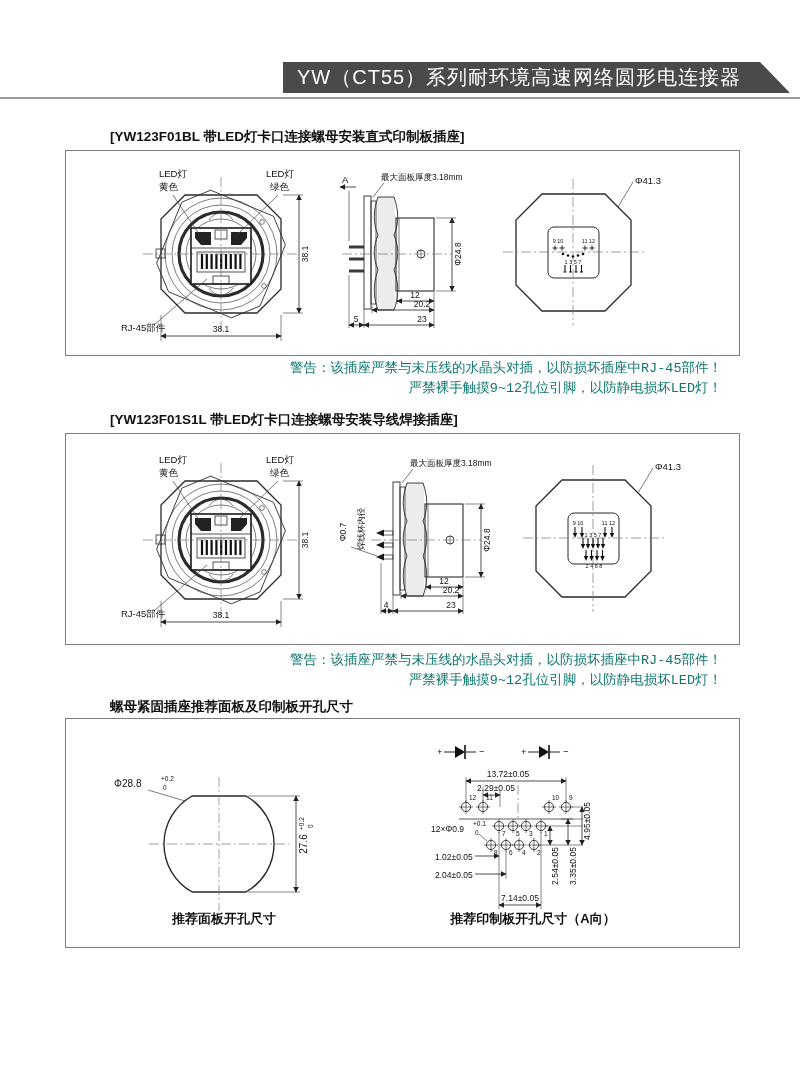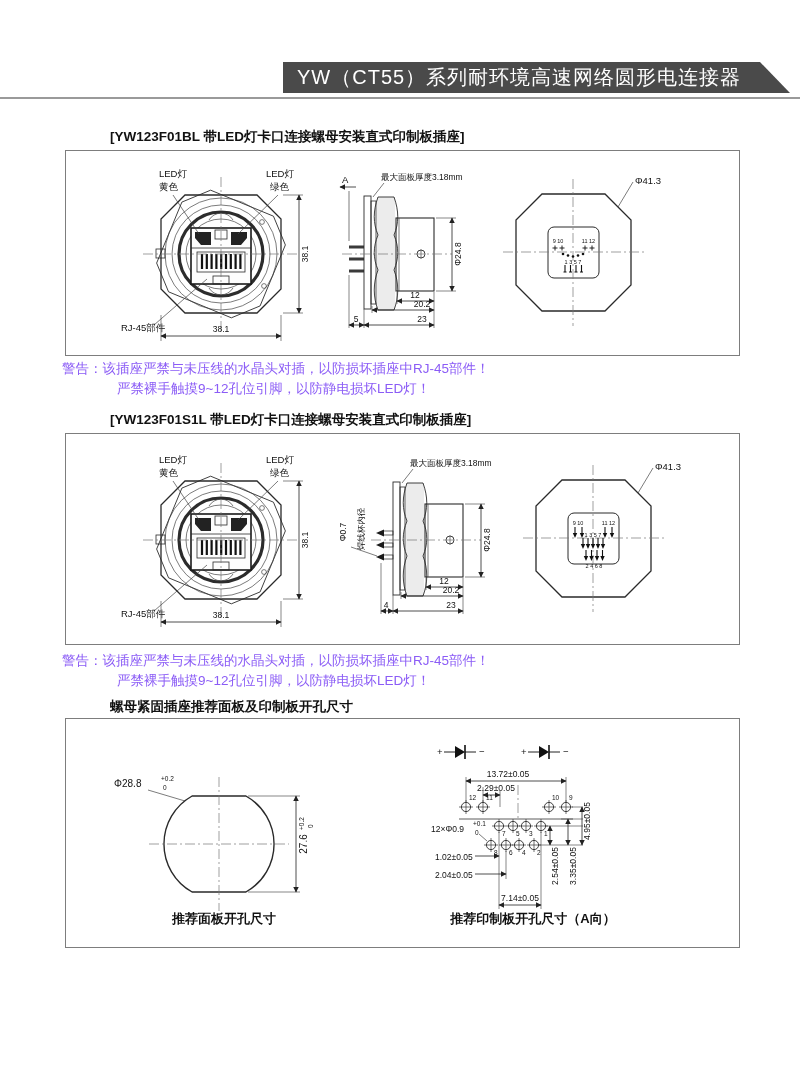--- a/index.html
+++ b/index.html
@@ -4,21 +4,21 @@
 <style>
   html,body{margin:0;padding:0;background:#fff;}
   body{width:800px;height:1086px;position:relative;font-family:"Liberation Sans",sans-serif;color:#111;overflow:hidden;}
   .hdr-bar{position:absolute;left:283px;top:62px;width:507px;height:31px;background:#4a4a4a;
     clip-path:polygon(0 0, calc(100% - 30px) 0, 100% 100%, 0 100%);
     display:flex;align-items:center;padding-left:14px;box-sizing:border-box;}
   .hdr-title{color:#fff;font-weight:normal;font-size:20px;letter-spacing:1px;white-space:nowrap;}
   .hdr-rule{position:absolute;left:0;top:97px;width:800px;height:2px;background:#9a9a9a;}
   .sec-title{position:absolute;left:62px;font-weight:bold;font-size:13.5px;white-space:nowrap;margin-left:48px;}
   .box{position:absolute;left:65px;width:675px;border:1px solid #7d7d7d;background:#fff;box-sizing:border-box;}
-  .warn{position:absolute;left:62px;width:660px;font-family:Liberation Sans, sans-serif;font-size:13.5px;line-height:20px;color:#8b5cf6;}
+  .warn{position:absolute;left:62px;width:660px;font-family:Liberation Mono, monospace;font-size:13.5px;line-height:20px;color:#0f766e;text-align:right;}
   .warn .ind{padding-left:55px;}
   svg{display:block;font-family:"Liberation Sans",sans-serif;}
   svg text{fill:#111;}
   .t5{font-size:5.5px}.t6{font-size:6.5px}.t8{font-size:8.5px}.t9{font-size:9.5px}.t10{font-size:10px}
   .cap{font-size:13px;font-weight:bold}
   .ln{stroke:#2a2a2a;fill:none}
   .thin{stroke:#444;stroke-width:.7;fill:none}
   .ext{stroke:#555;stroke-width:.7;fill:none}
   .dim{stroke:#222;stroke-width:.8;fill:none}
   .cl{stroke:#777;stroke-width:.7;stroke-dasharray:10 3 2 3;fill:none}
@@ -123,21 +123,21 @@
     <path d="M499,114v7 M504.5,114v7 M510,114v7 M515.5,114v7 M497.5,121h3 M503,121h3 M508.5,121h3 M514,121h3" stroke="#111" stroke-width="1.1"></path>
   </g>
 </svg>
 </div>
 
 <div class="warn" style="top:359px">
   <div><span>警告：</span><span>该插座严禁与未压线的水晶头对插，以防损坏插座中RJ-45部件！</span></div>
   <div class="ind">严禁裸手触摸9~12孔位引脚，以防静电损坏LED灯！</div>
 </div>
 
-<div class="sec-title" style="top:411px">[YW123F01S1L   带LED灯卡口连接螺母安装直式印制板插座]</div>
+<div class="sec-title" style="top:411px">[YW123F01S1L   带LED灯卡口连接螺母安装导线焊接插座]</div>
 
 <div class="box" style="top:433px;height:212px">
 <svg width="673" height="210" viewBox="0 0 673 204">
   <defs>
     <marker id="m2" viewBox="0 0 10 10" refX="9" refY="5" markerWidth="7" markerHeight="7" orient="auto-start-reverse">
       <path d="M0,0L10,5L0,10z" fill="#222"></path>
     </marker>
   </defs>
 
   <g>

